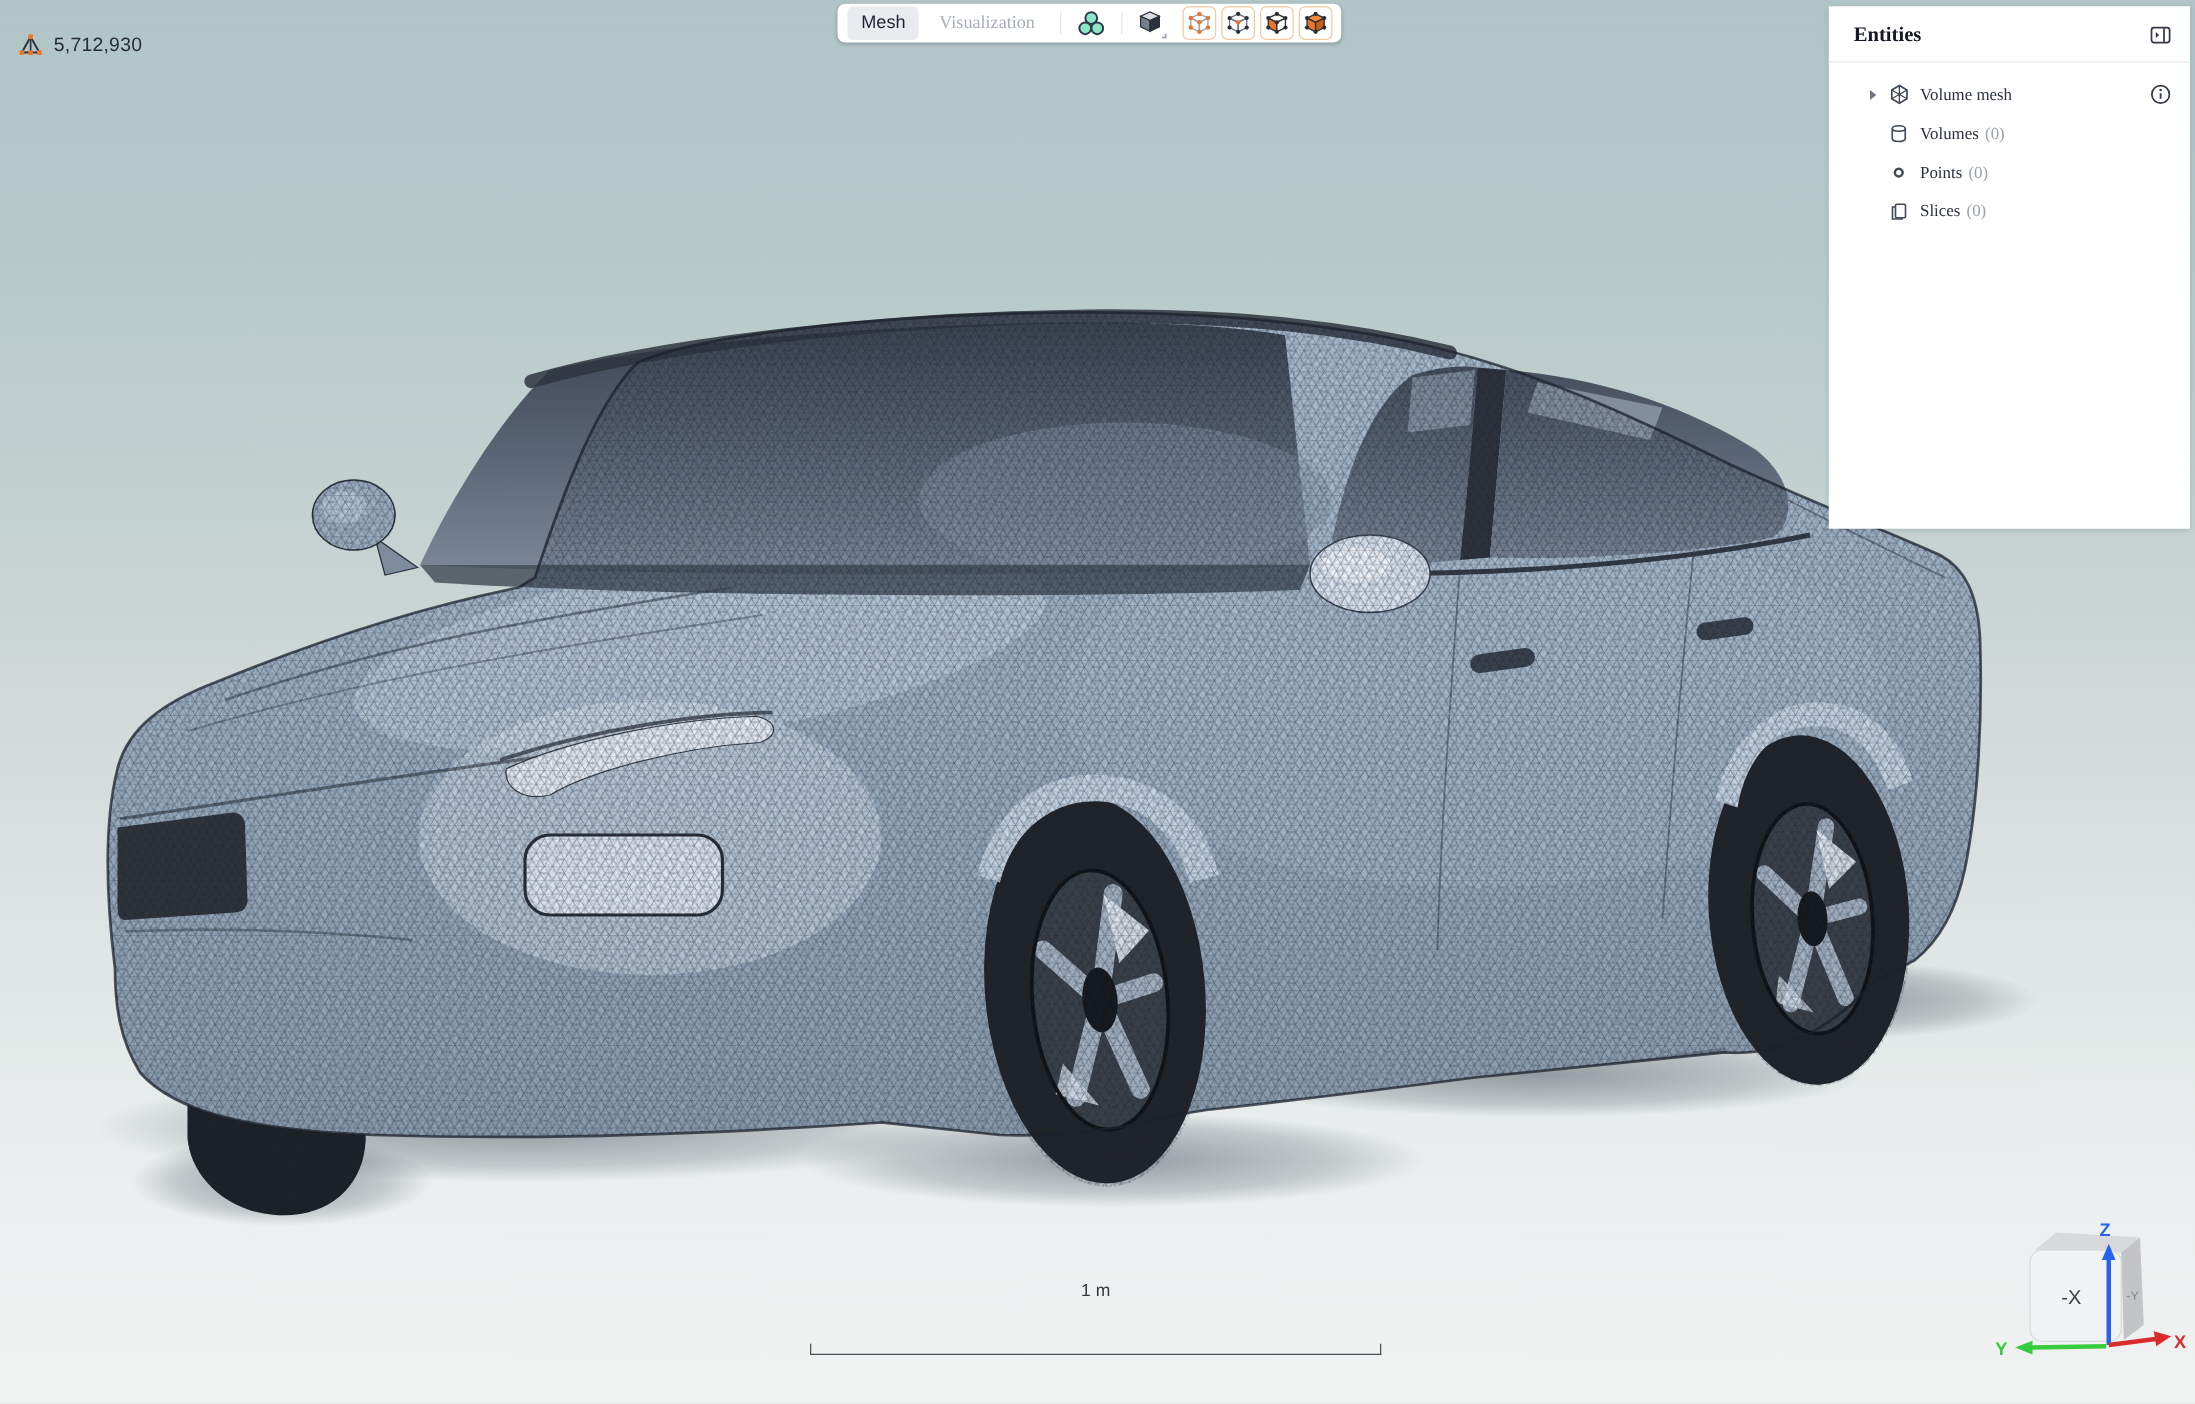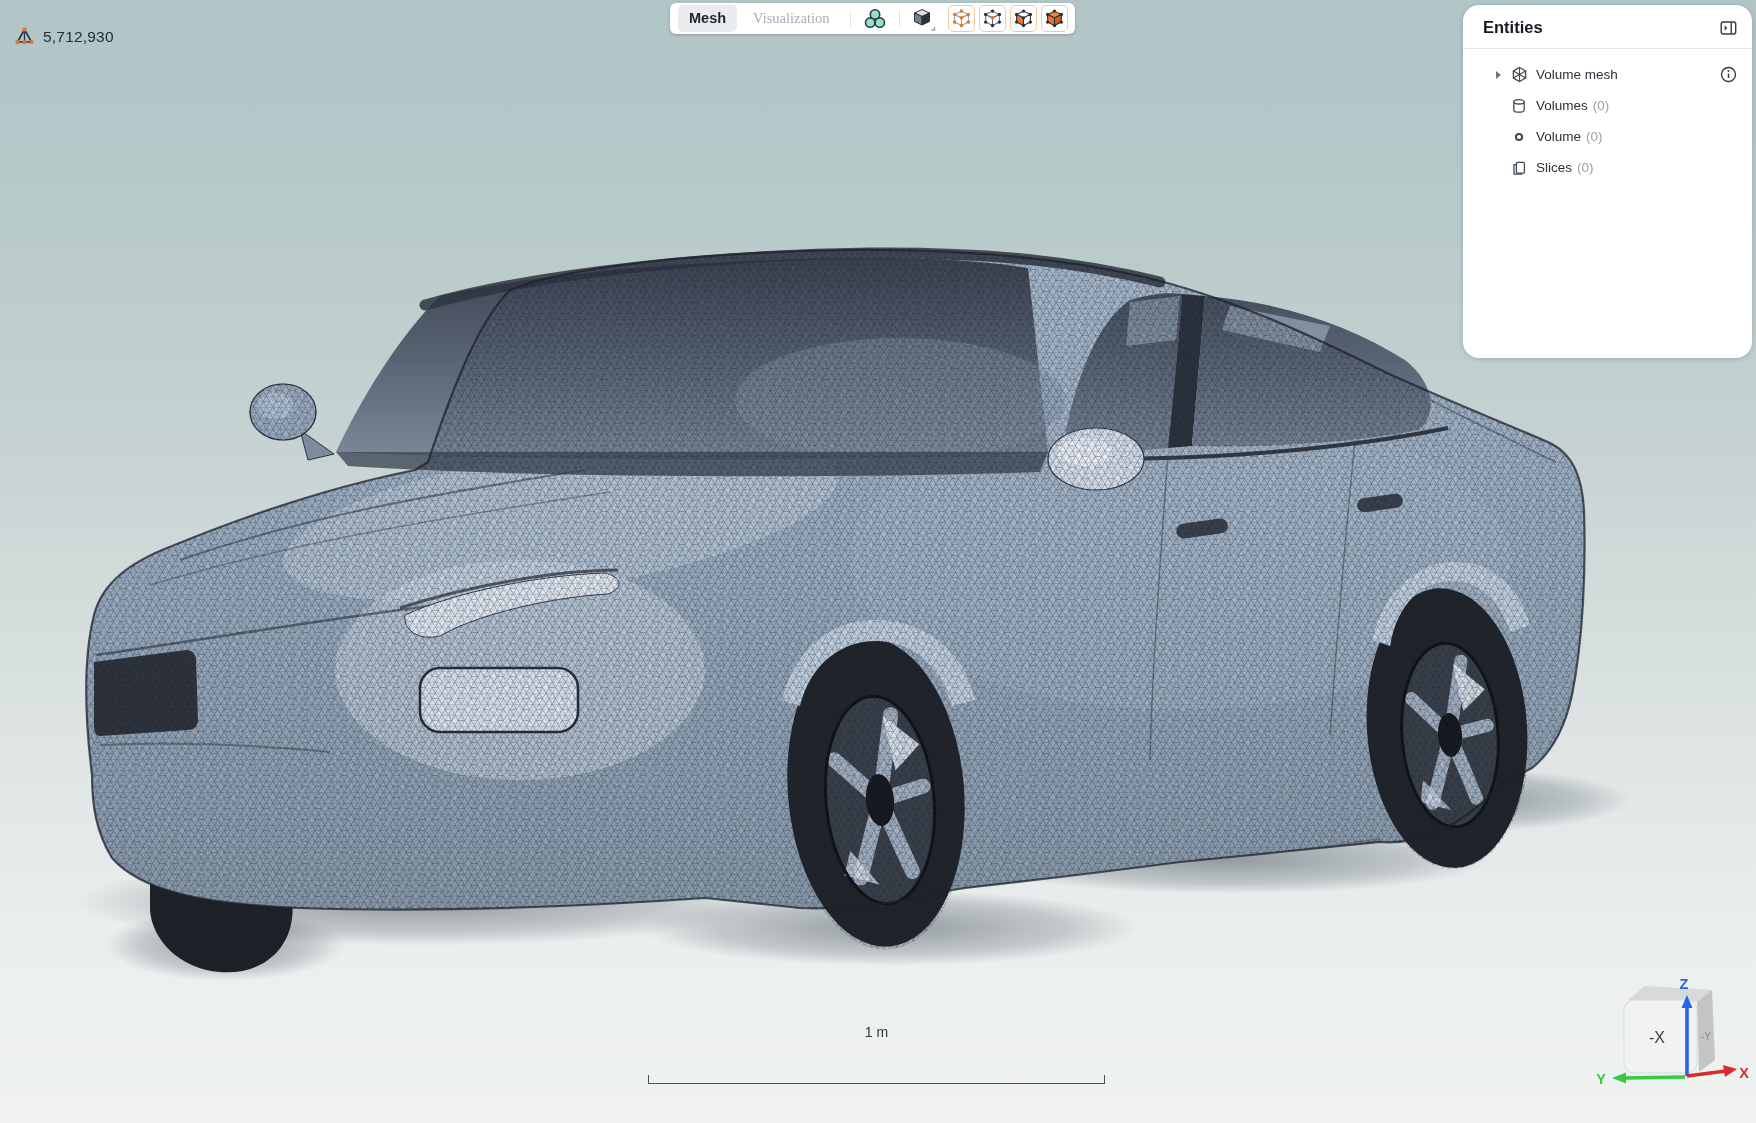--- a/index.html
+++ b/index.html
@@ -15,32 +15,32 @@
   .cell-counter{position:absolute;left:15px;top:8px;display:flex;align-items:center;gap:9px;margin-top:19px;}
   .cell-counter .num{font-size:15.5px;color:#262d37;letter-spacing:.2px;}
 
   
   .toolbar{
     position:absolute;left:670px;top:3px;height:31px;
     background:#ffffff;border-radius:6px;box-shadow:0 1px 3px rgba(25,35,45,.28);
     display:flex;align-items:center;padding:0 7px 0 8px;gap:0;
   }
   .tab{font-size:14.5px;line-height:1;cursor:default;}
-  .tab.active{background:#e9ebee;color:#1d2530;font-weight:700;border-radius:5px;padding:6px 11px;}
+  .tab.active{background:#e9ebee;color:#1d2530;font-weight:400;border-radius:5px;padding:6px 11px;}
   .tab.inactive{color:#a7aeb8;padding:6px 10px;margin-left:6px;font-family:Liberation Serif, serif;}
   .tb-sep{width:1px;height:17px;background:#e2e5e8;margin:0 10px;}
   .tb-icon{display:flex;align-items:center;justify-content:center;width:28px;height:26px;}
   .mode-group{display:flex;gap:4px;margin-left:10px;}
   .mode-btn{width:27px;height:27px;border:1px solid #f3c9a1;background:#fff;border-radius:5px;
     display:flex;align-items:center;justify-content:center;padding:0;}
 
   
   .entities{
-    position:absolute;left:1463px;top:5px;width:289px;height:353px;
-    background:#ffffff;border-radius:16px;box-shadow:0 1px 5px rgba(20,30,40,.20);
+    position:absolute;left:1463px;top:5px;width:289px;height:418px;
+    background:#ffffff;border-radius:0;box-shadow:0 1px 5px rgba(20,30,40,.20);font-family:Liberation Serif, serif;
   }
   .entities-header{display:flex;align-items:center;justify-content:space-between;padding:13px 15px 11px 20px;}
   .entities-title{font-size:16.5px;font-weight:700;color:#141a24;}
   .entities-divider{height:1px;background:#e7e9ec;}
   .tree{padding:10px 0 0 0;}
   .tree-row{display:flex;align-items:center;height:31px;padding-left:32px;}
   .caret-box{width:16px;display:flex;align-items:center;justify-content:flex-start;}
   .icon-box{width:25px;display:flex;align-items:center;}
   .tree-label{font-size:13.5px;color:#2a313b;}
   .tree-count{font-size:13.5px;color:#9aa2ac;margin-left:5px;}
@@ -378,21 +378,21 @@
         <span class="tree-count">(0)</span>
       </div>
 
       <div class="tree-row">
         <span class="caret-box"></span>
         <span class="icon-box">
           <svg width="16" height="16" viewBox="0 0 16 16">
             <circle cx="8" cy="8" r="3.1" fill="none" stroke="#414b57" stroke-width="2"></circle>
           </svg>
         </span>
-        <span class="tree-label">Volume</span>
+        <span class="tree-label">Points</span>
         <span class="tree-count">(0)</span>
       </div>
 
       <div class="tree-row">
         <span class="caret-box"></span>
         <span class="icon-box">
           <svg width="16" height="16" viewBox="0 0 16 16">
             <rect x="5.4" y="2.4" width="8" height="10.8" rx="1" fill="none" stroke="#414b57" stroke-width="1.3"></rect>
             <path d="M5.4 4.6 L3 4.6 L3 14.2 L10.6 14.2 L10.6 13.2" fill="none" stroke="#414b57" stroke-width="1.3"></path>
           </svg>

